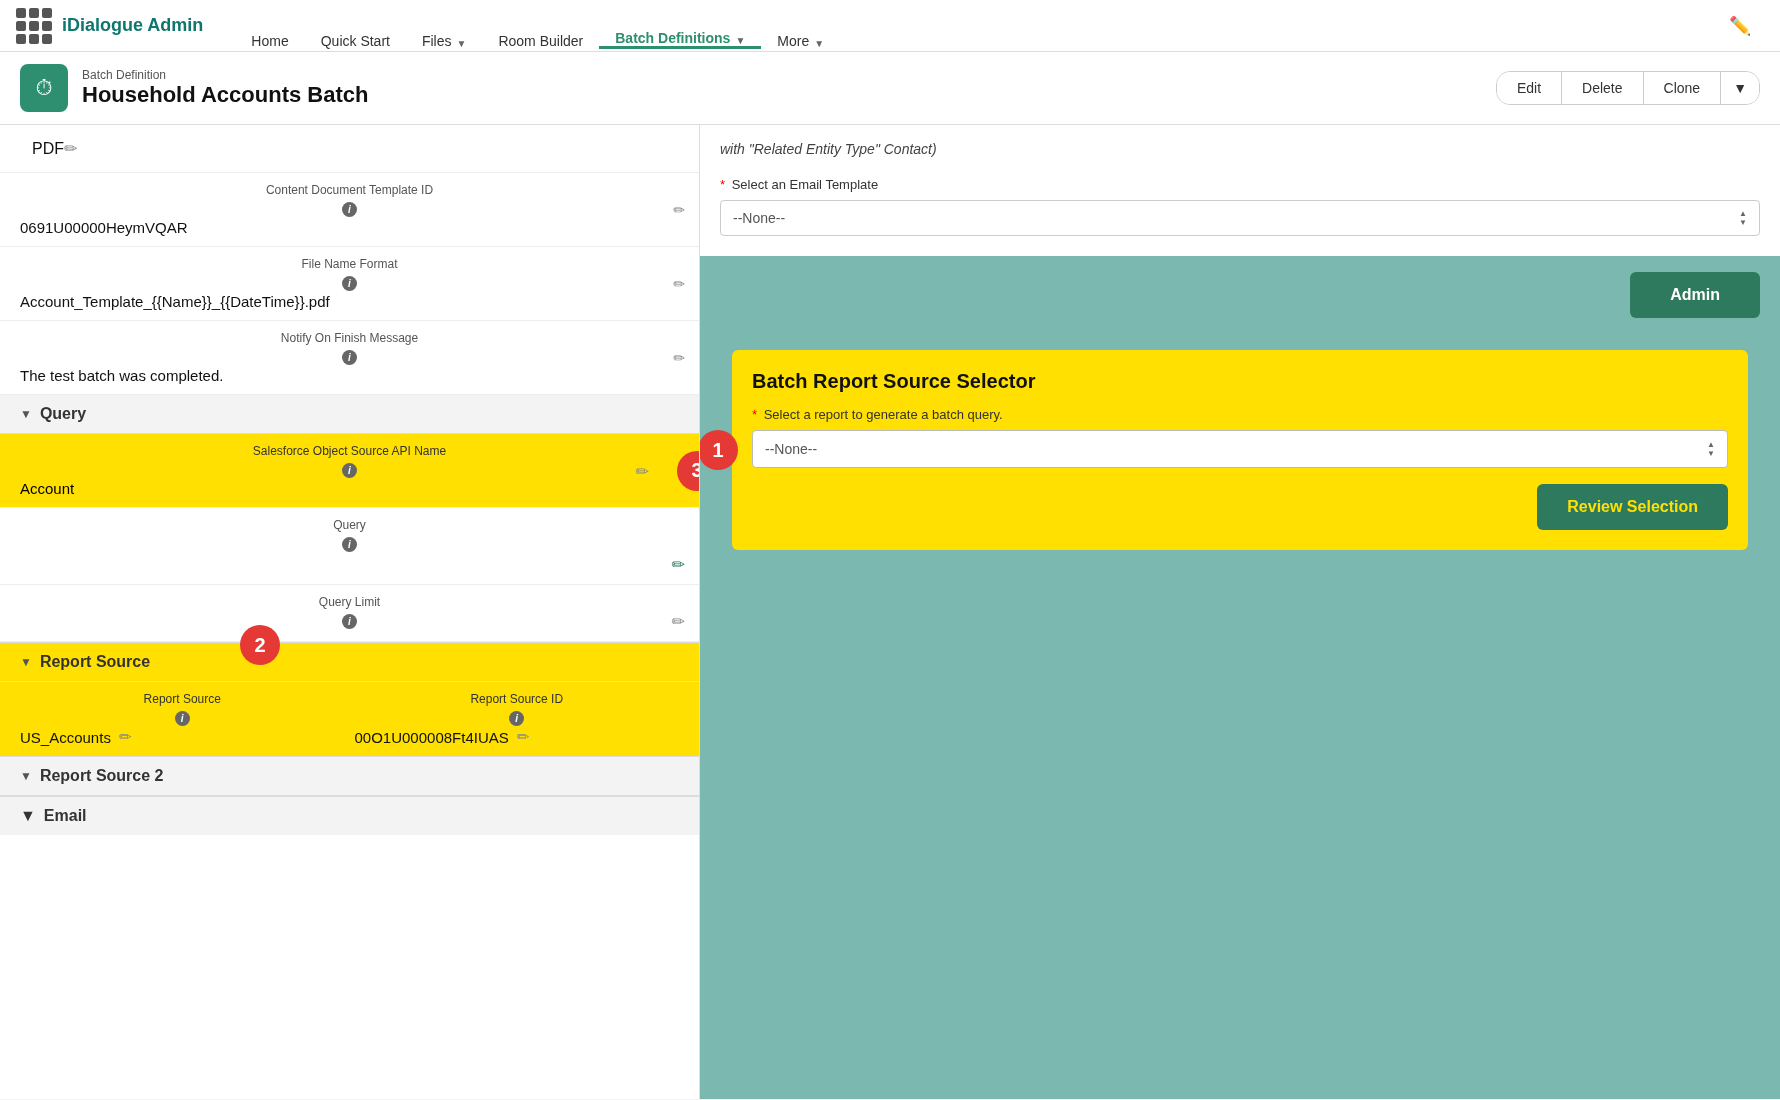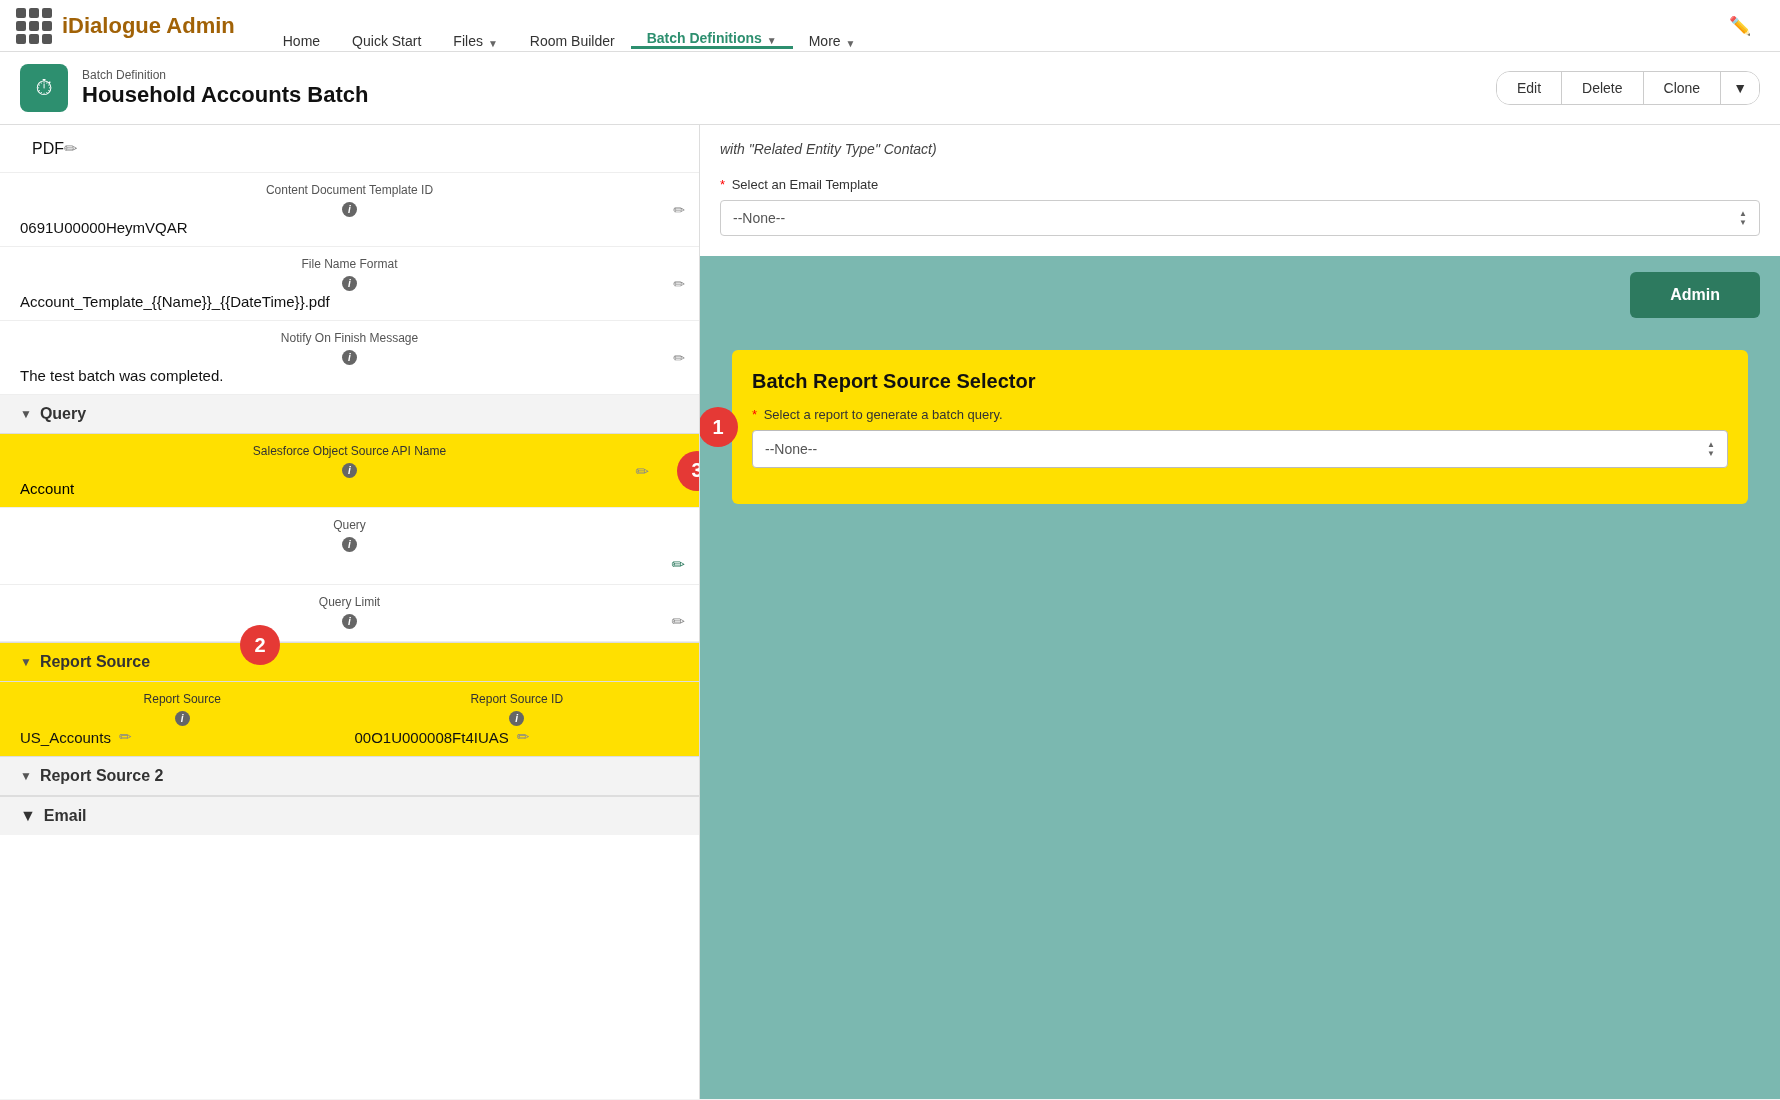--- a/index.html
+++ b/index.html
@@ -22,23 +22,23 @@
       grid-template-rows: repeat(3, 10px);
       gap: 3px;
       margin-right: 10px;
       cursor: pointer;
     }
     .nav-grid-icon span {
       background: #555;
       border-radius: 2px;
     }
     .nav-app-name {
-      font-size: 22px;
+      font-size: 18px;
       font-weight: 600;
-      color: #a16207;
+      color: #0f766e;
       margin-right: 32px;
     }
     .nav-link {
       font-size: 14px;
       color: #333;
       padding: 0 16px;
       height: 46px;
       display: flex;
       align-items: flex-end;
       cursor: pointer;
@@ -588,20 +588,21 @@
 
           <div class="batch-select-label">
             <span class="required-star">*</span>
             <span>Select a report to generate a batch query.</span>
           </div>
           <div class="batch-select-box">
             <span>--None--</span>
             <div class="select-arrows">▲<br>▼</div>
           </div>
 
+          <button class="review-btn">Review Selection</button>
           <div style="clear:both;"></div>
         </div>
       </div>
 
     </div>
 
   </div>
 
 </div>
 

